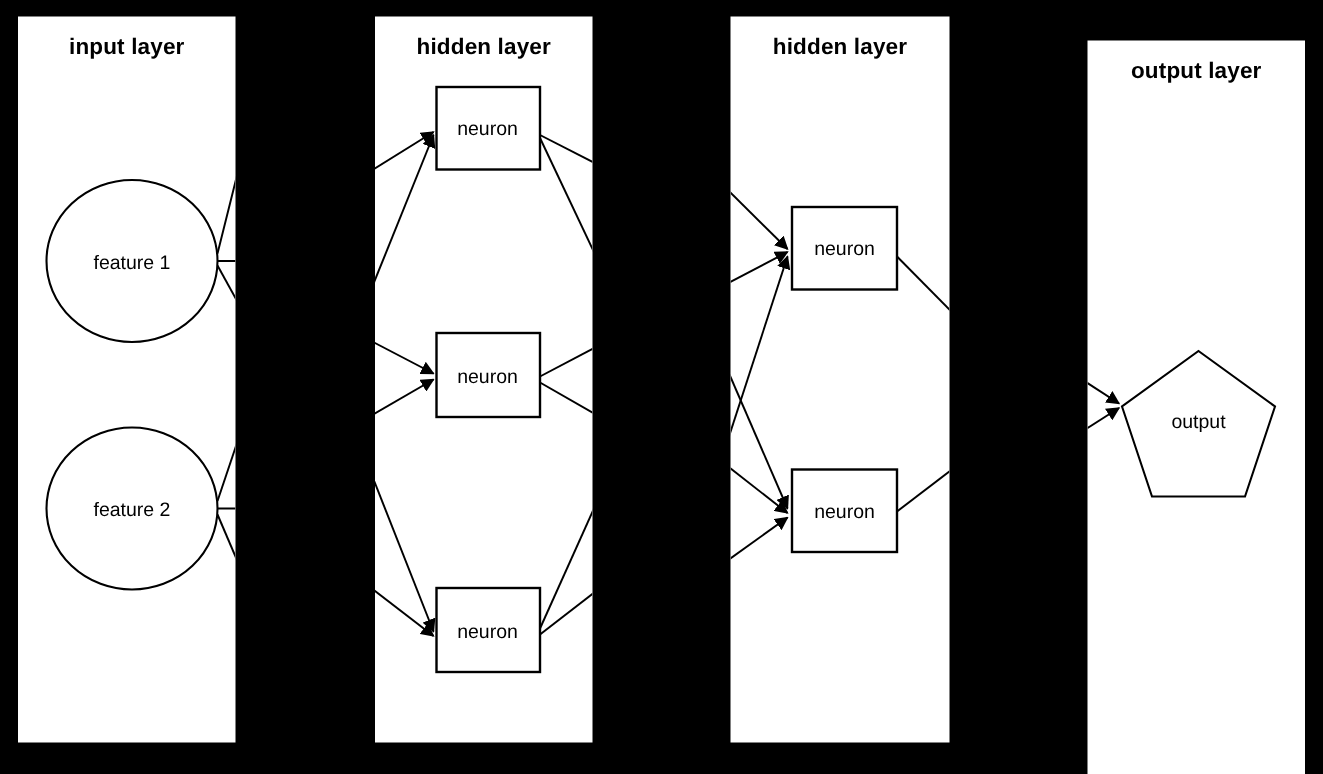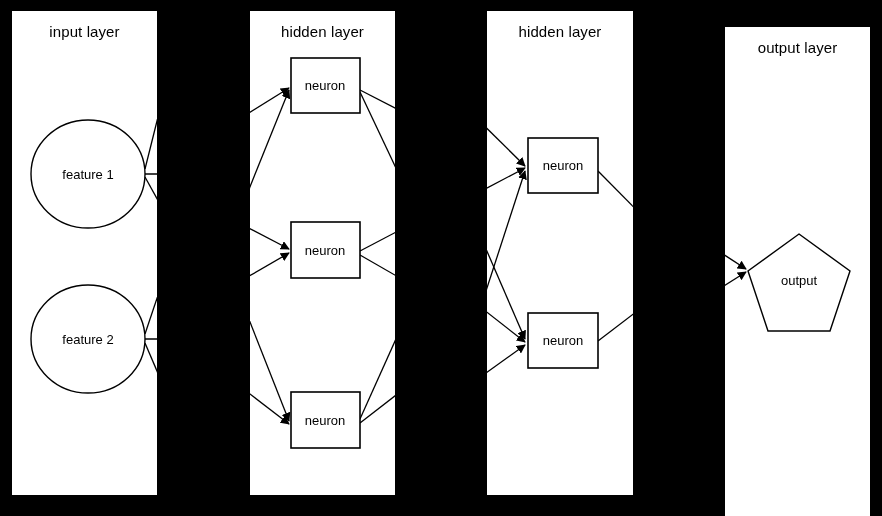--- a/index.html
+++ b/index.html
@@ -20,21 +20,21 @@
     background: #ffffff;
     overflow: hidden;
   }
   .panel-title {
     position: absolute;
     left: 0;
     right: 0;
     top: 12px;
     text-align: center;
     font-size: 15px;
-    font-weight: normal;
+    font-weight: bold;
     color: #000000;
     letter-spacing: 0.1px;
   }
   .panel-svg {
     position: absolute;
     left: 0;
     top: 0;
     display: block;
   }
   .node-label {

